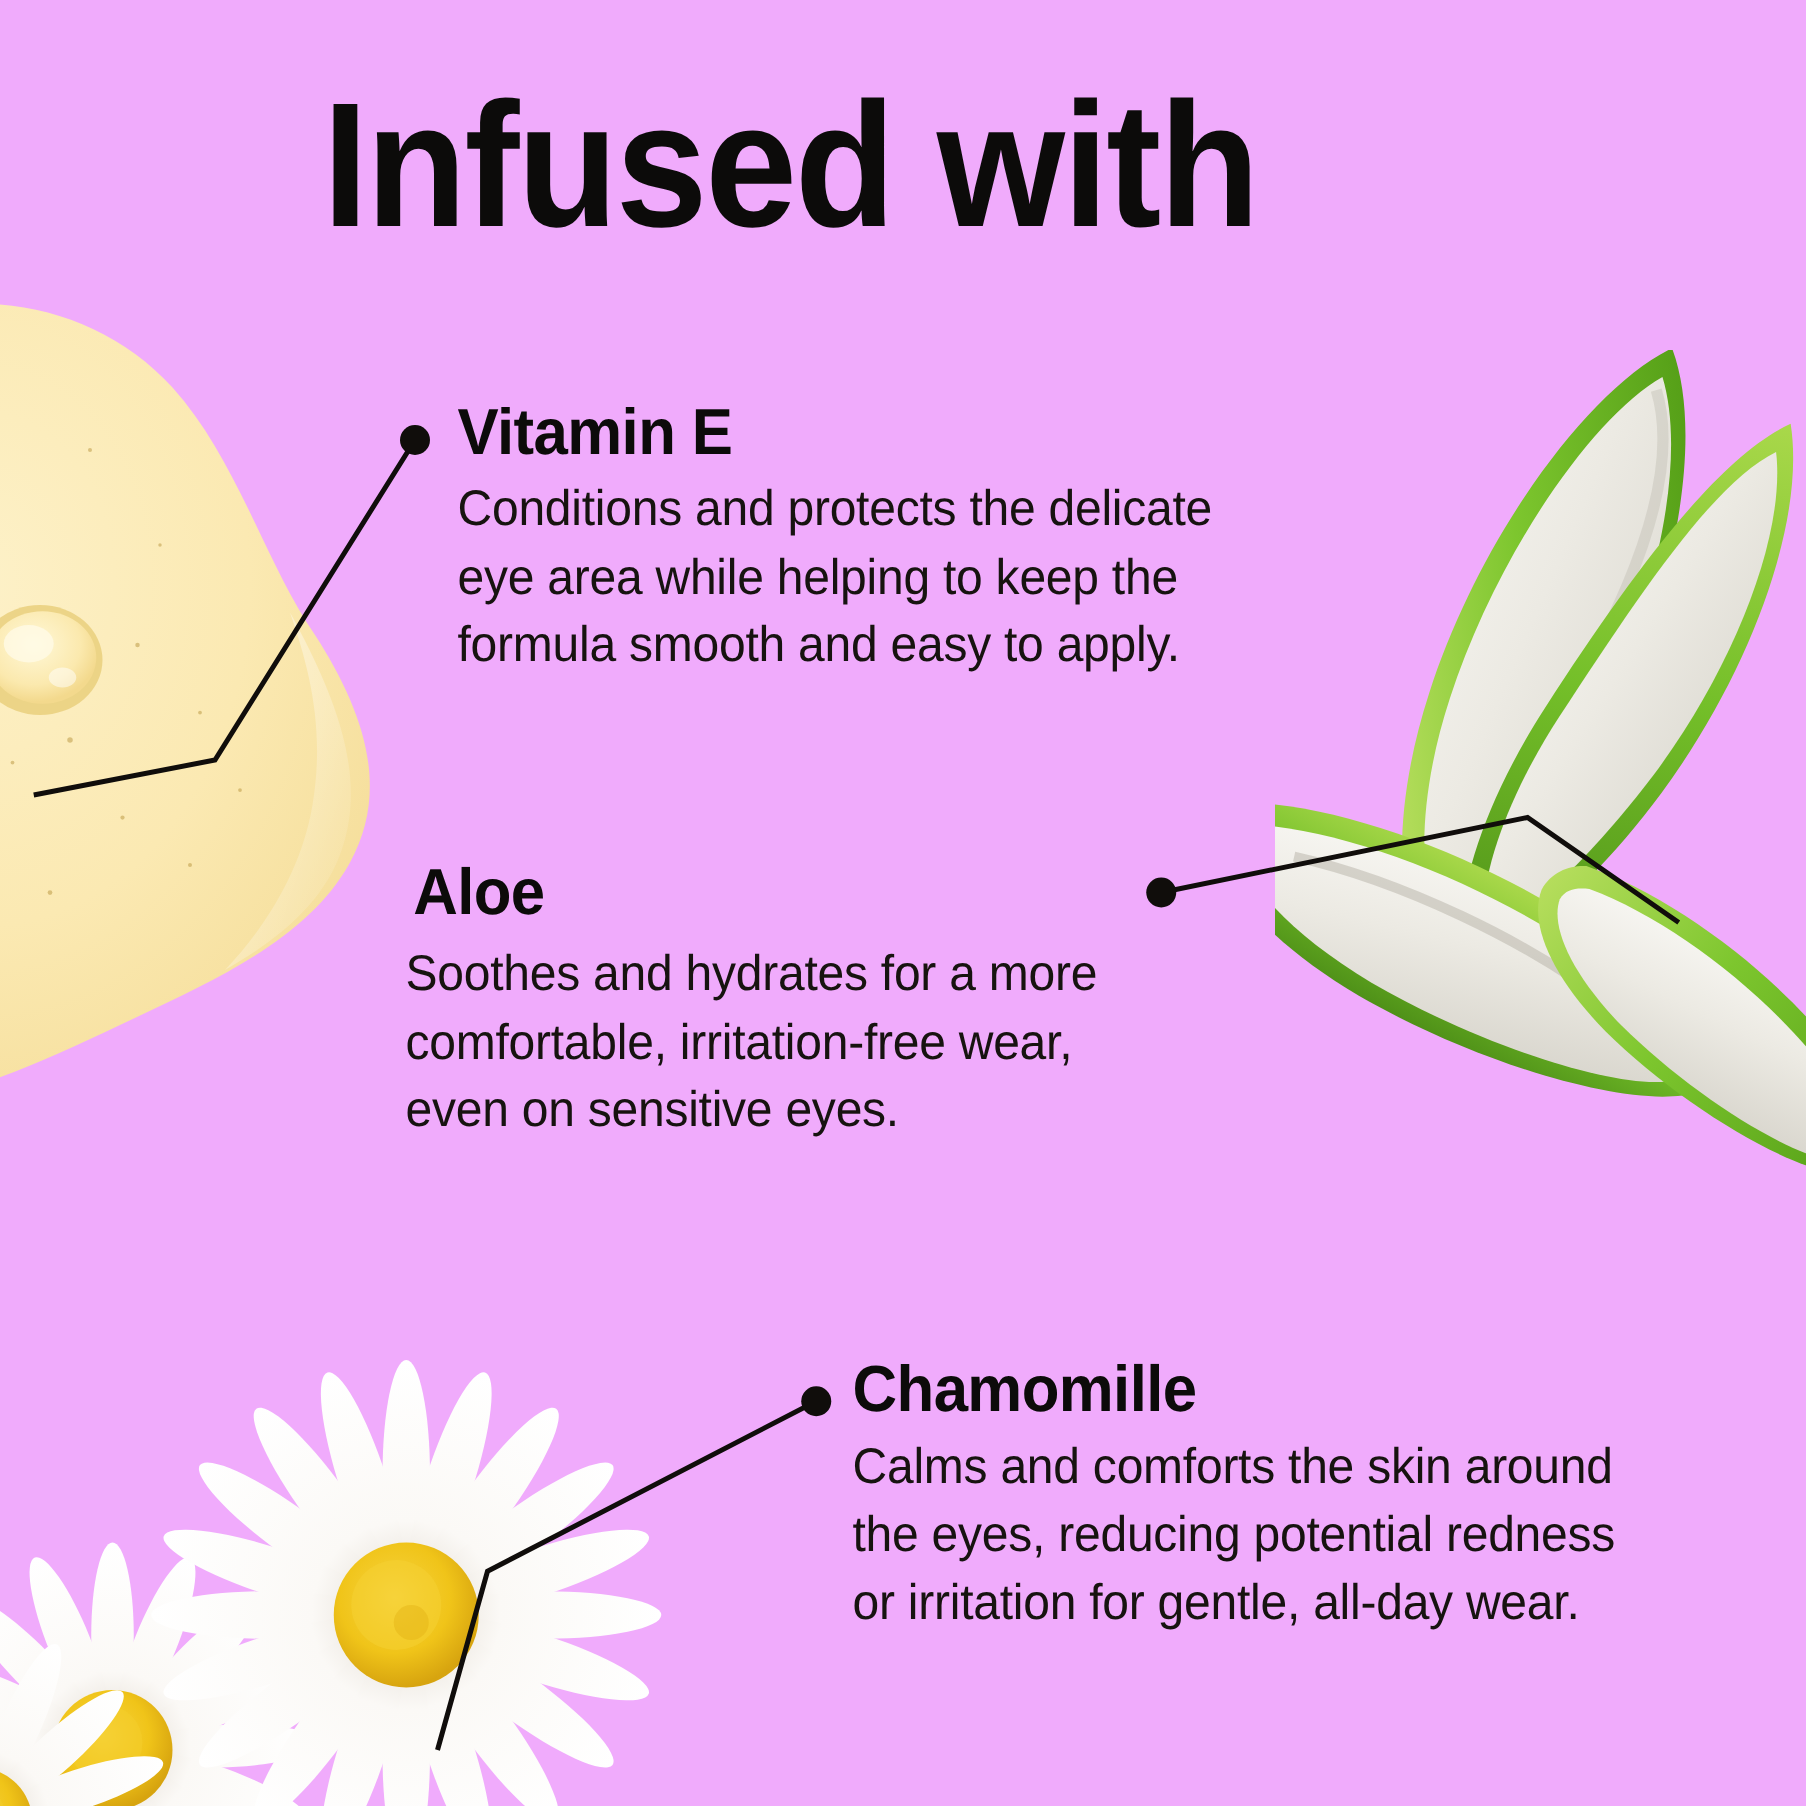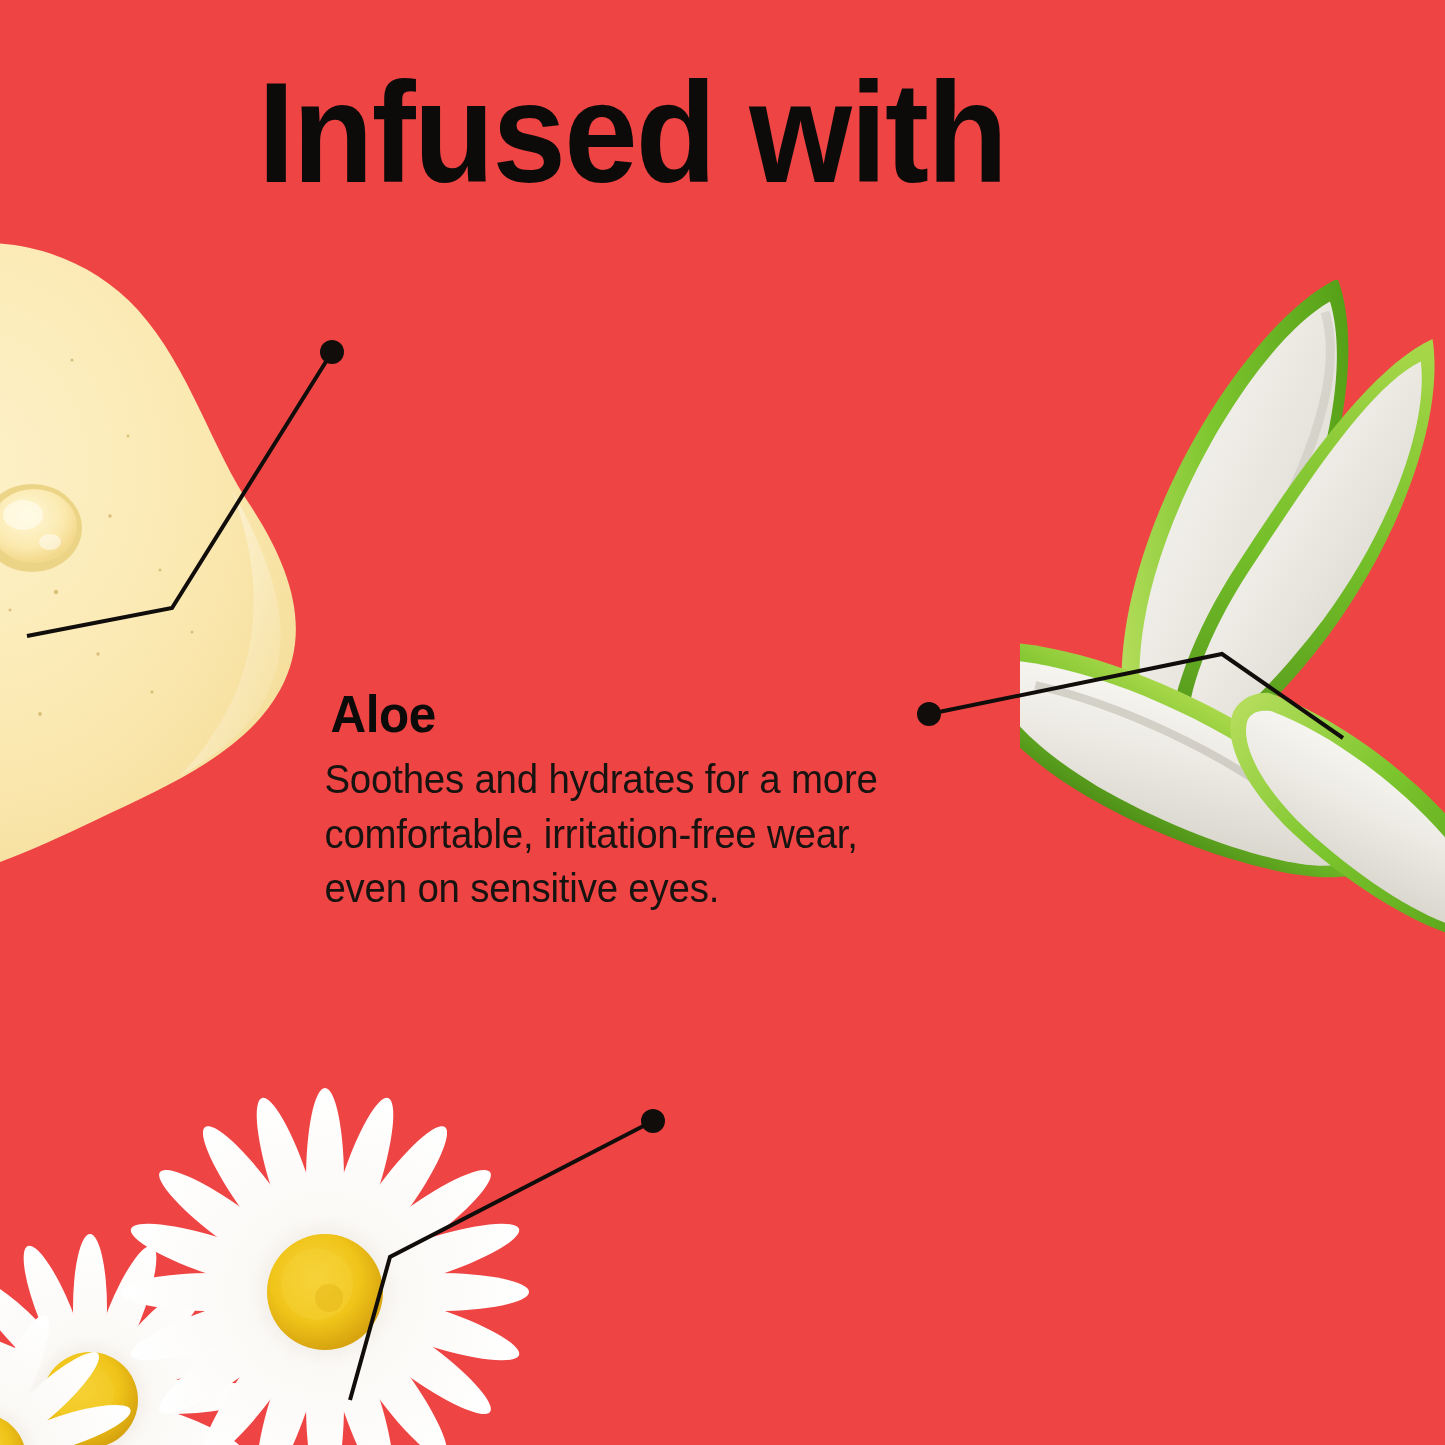--- a/index.html
+++ b/index.html
@@ -66,21 +66,21 @@
   
   .art { position: absolute; pointer-events: none; }
   #serum-art   { left: -140px; top: 240px;  width: 460px; height: 680px; }
   #aloe-art    { left: 1020px; top: 280px;  width: 440px; height: 730px; }
   #flower-art  { left: -80px;  top: 1040px; width: 700px; height: 420px; }
   #leader-art  { left: 0;      top: 0;      width: 1445px; height: 1445px; }
 </style>
 </head>
 <body>
 
-<div id="canvas" style="background: #ef4444;">
+<div id="canvas" style="background: #f0abfc;">
 
   <svg class="art" id="serum-art" viewBox="0 0 460 680">
     <defs>
       <radialGradient id="serumGrad" cx="38%" cy="35%" r="78%">
         <stop offset="0%" stop-color="#fdf1c8"></stop>
         <stop offset="55%" stop-color="#fbe9b2"></stop>
         <stop offset="100%" stop-color="#f4dc96"></stop>
       </radialGradient>
       <linearGradient id="serumEdge" x1="0" y1="0" x2="1" y2="1">
         <stop offset="0%" stop-color="#ffffff" stop-opacity="0.55"></stop>
@@ -273,20 +273,28 @@
     </g>
     <g fill="#100d0b">
       <circle cx="332" cy="352" r="12"></circle>
       <circle cx="929" cy="714" r="12"></circle>
       <circle cx="653" cy="1121" r="12"></circle>
     </g>
   </svg>
 
   <div class="title">Infused with</div>
 
+  <div class="ingredient" id="ing-vitamin-e">
+    <div class="ing-head">Vitamin E</div>
+    <div class="ing-body">Conditions and protects the delicate eye area while helping to keep the formula smooth and easy to apply.</div>
+  </div>
 
   <div class="ingredient" id="ing-aloe">
     <div class="ing-head">Aloe</div>
     <div class="ing-body">Soothes and hydrates for a more comfortable, irritation-free wear, even on sensitive eyes.</div>
   </div>
 
+  <div class="ingredient" id="ing-chamomille">
+    <div class="ing-head">Chamomille</div>
+    <div class="ing-body">Calms and comforts the skin around the eyes, reducing potential redness or irritation for gentle, all-day wear.</div>
+  </div>
 
 </div>
 
 </body></html>

